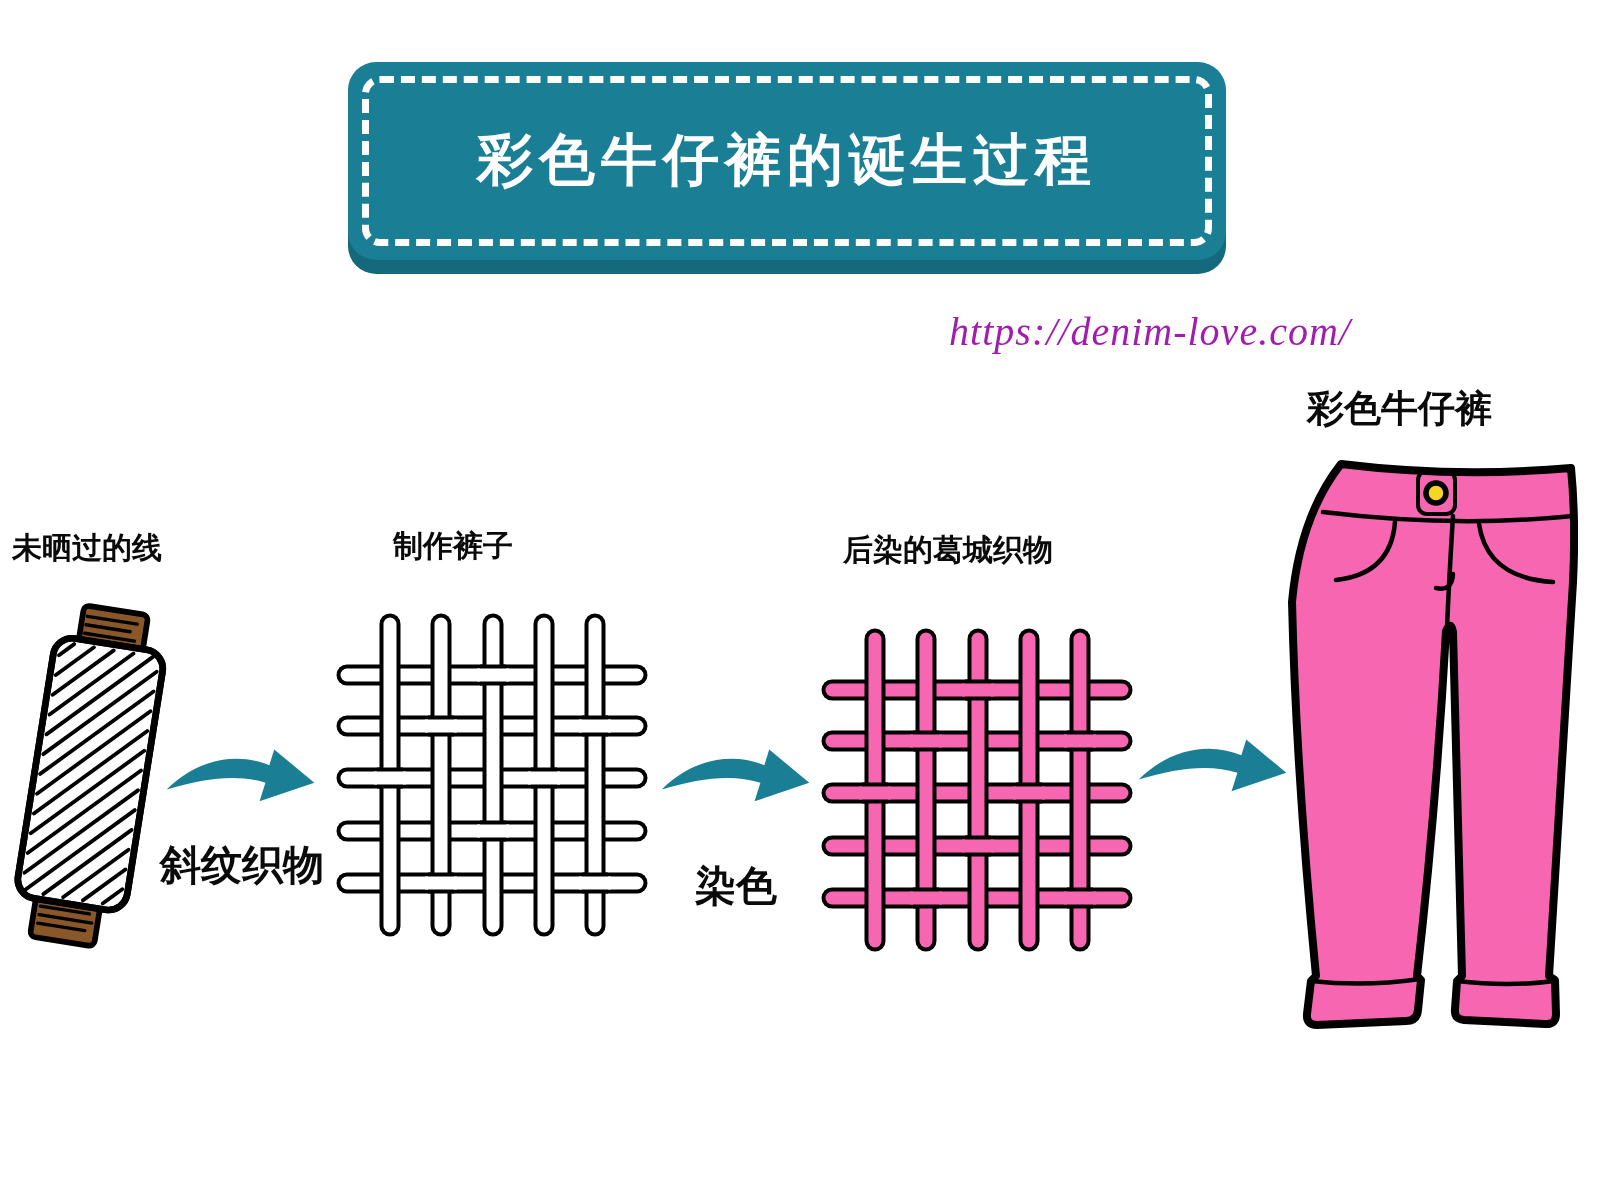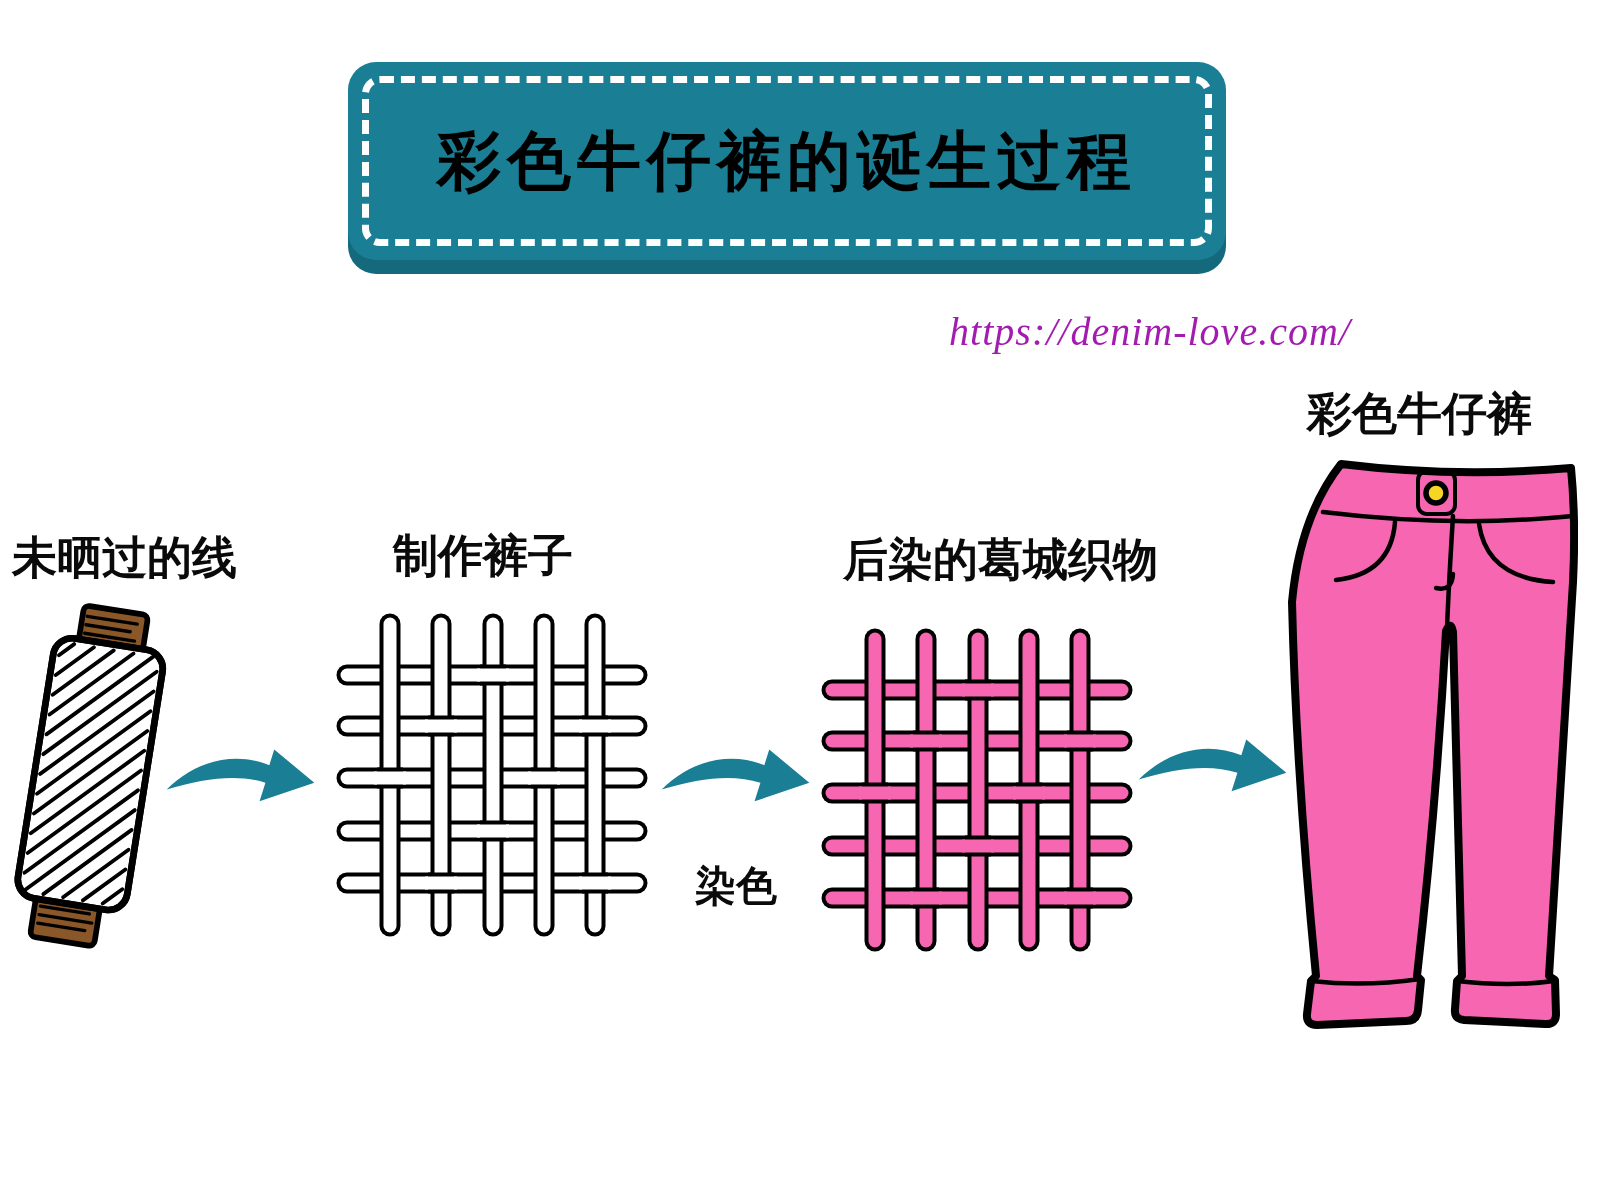--- a/index.html
+++ b/index.html
@@ -12,39 +12,39 @@
   .title-box{
     position:absolute; left:348px; top:62px; width:878px; height:198px;
     background:var(--teal); border-radius:28px;
     box-shadow:0 14px 0 var(--teal_dark);
   }
   .title-inner{
     position:absolute; inset:14px; border:7px dashed #fff; border-radius:18px;
     display:flex; align-items:center; justify-content:center;
   }
   .title-text{
-    color:#000000; font-family:"Liberation Serif", serif; font-weight:900;
-    font-size:64px; letter-spacing:6px; white-space:nowrap;
+    color:#ffffff; font-family:"Liberation Serif", serif; font-weight:900;
+    font-size:56px; letter-spacing:6px; white-space:nowrap;
   }
   
   .site-url{
     position:absolute; left:880px; top:308px; width:540px; text-align:center;
     font-family:"Liberation Serif", serif; font-style:italic;
     font-size:40px; color:#a21caf; letter-spacing:1px;
   }
   
   .step-label,.arrow-label{
     position:absolute; color:#0a0a0a; white-space:nowrap;
     font-family:"Liberation Serif", serif; font-weight:900;
   }
-  .step-label{font-size:45px;}
+  .step-label{font-size:30px;}
   #label-thread{left:12px;  top:528px;}
   #label-fabric{left:393px; top:526px;}
   #label-dyed  {left:843px; top:530px;}
-  #label-jeans {left:1307px;top:384px; font-size:45px;}
+  #label-jeans {left:1307px;top:384px; font-size:37px;}
   .arrow-label{font-size:41px;}
   #arrow-label-1{left:160px; top:838px;}
   #arrow-label-2{left:695px; top:843px;margin-top:16px;}
   #arrow-label-3{left:1133px;top:840px;}
   
   .illus{position:absolute;}
   #spool-svg {left:8px;   top:596px; width:164px; height:360px;}
   #weave-white{left:333px; top:610px; width:318px; height:330px;}
   #weave-pink {left:818px; top:625px; width:318px; height:330px;}
   #jeans-svg {left:1283px; top:450px; width:295px; height:588px;}
@@ -72,20 +72,21 @@
     </div>
   </div>
 
   <div class="site-url">https://denim-love.com/</div>
 
   <div class="step-label" id="label-thread">未晒过的线</div>
   <div class="step-label" id="label-fabric">制作裤子</div>
   <div class="step-label" id="label-dyed">后染的葛城织物</div>
   <div class="step-label" id="label-jeans">彩色牛仔裤</div>
 
+  <div class="arrow-label" id="arrow-label-1">斜纹织物</div>
   <div class="arrow-label" id="arrow-label-2">染色</div>
 
   <svg id="spool-svg" class="illus" viewBox="0 0 172 364">
     <g transform="rotate(9 86 182)">
       <rect class="spool-cap" x="52" y="6" width="68" height="46" rx="6"></rect>
       <line class="spool-capline" x1="57" y1="17" x2="110" y2="17"></line>
       <line class="spool-capline" x1="57" y1="26" x2="104" y2="26"></line>
       <line class="spool-capline" x1="57" y1="35" x2="110" y2="35"></line>
       <rect class="spool-cap" x="50" y="312" width="68" height="46" rx="6"></rect>
       <line class="spool-capline" x1="56" y1="325" x2="108" y2="325"></line>

